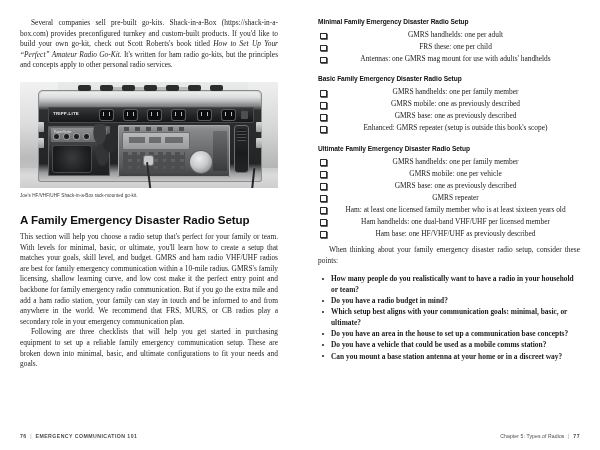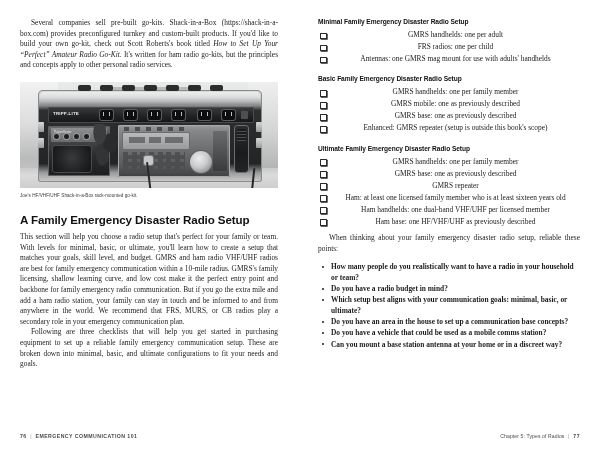--- a/index.html
+++ b/index.html
@@ -433,43 +433,44 @@
     <div class="footer footer-left">
       <span>76</span><span class="sep">|</span><span>EMERGENCY COMMUNICATION 101</span>
     </div>
   </div>
 
   <div class="page page-right">
 
     <h3 class="list-heading">Minimal Family Emergency Disaster Radio Setup</h3>
     <ul class="checklist">
       <li><span class="box"></span><span>GMRS handhelds: one per adult</span></li>
-      <li><span class="box"></span><span>FRS radios: one per child</span></li>
+      <li><span class="box"></span><span>FRS these: one per child</span></li>
       <li><span class="box"></span><span>Antennas: one GMRS mag mount for use with adults' handhelds</span></li>
     </ul>
 
     <h3 class="list-heading">Basic Family Emergency Disaster Radio Setup</h3>
     <ul class="checklist">
       <li><span class="box"></span><span>GMRS handhelds: one per family member</span></li>
       <li><span class="box"></span><span>GMRS mobile: one as previously described</span></li>
       <li><span class="box"></span><span>GMRS base: one as previously described</span></li>
       <li><span class="box"></span><span>Enhanced: GMRS repeater (setup is outside this book's scope)</span></li>
     </ul>
 
     <h3 class="list-heading">Ultimate Family Emergency Disaster Radio Setup</h3>
     <ul class="checklist" style="margin-bottom:0;">
       <li><span class="box"></span><span>GMRS handhelds: one per family member</span></li>
+      <li><span class="box"></span><span>GMRS mobile: one per vehicle</span></li>
       <li><span class="box"></span><span>GMRS base: one as previously described</span></li>
       <li><span class="box"></span><span>GMRS repeater</span></li>
       <li><span class="box"></span><span>Ham: at least one licensed family member who is at least sixteen years old</span></li>
       <li><span class="box"></span><span>Ham handhelds: one dual-band VHF/UHF per licensed member</span></li>
       <li><span class="box"></span><span>Ham base: one HF/VHF/UHF as previously described</span></li>
     </ul>
 
-    <p class="body" style="margin-top:6px;">When thinking about your family emergency disaster radio setup, reliable these points:</p>
+    <p class="body" style="margin-top:6px;">When thinking about your family emergency disaster radio setup, consider these points:</p>
 
     <ul class="bullets">
       <li><span class="dot"></span><span>How many people do you realistically want to have a radio in your household or team?</span></li>
       <li><span class="dot"></span><span>Do you have a radio budget in mind?</span></li>
       <li><span class="dot"></span><span>Which setup best aligns with your communication goals: minimal, basic, or ultimate?</span></li>
       <li><span class="dot"></span><span>Do you have an area in the house to set up a communication base concepts?</span></li>
       <li><span class="dot"></span><span>Do you have a vehicle that could be used as a mobile comms station?</span></li>
       <li><span class="dot"></span><span>Can you mount a base station antenna at your home or in a discreet way?</span></li>
     </ul>
 

